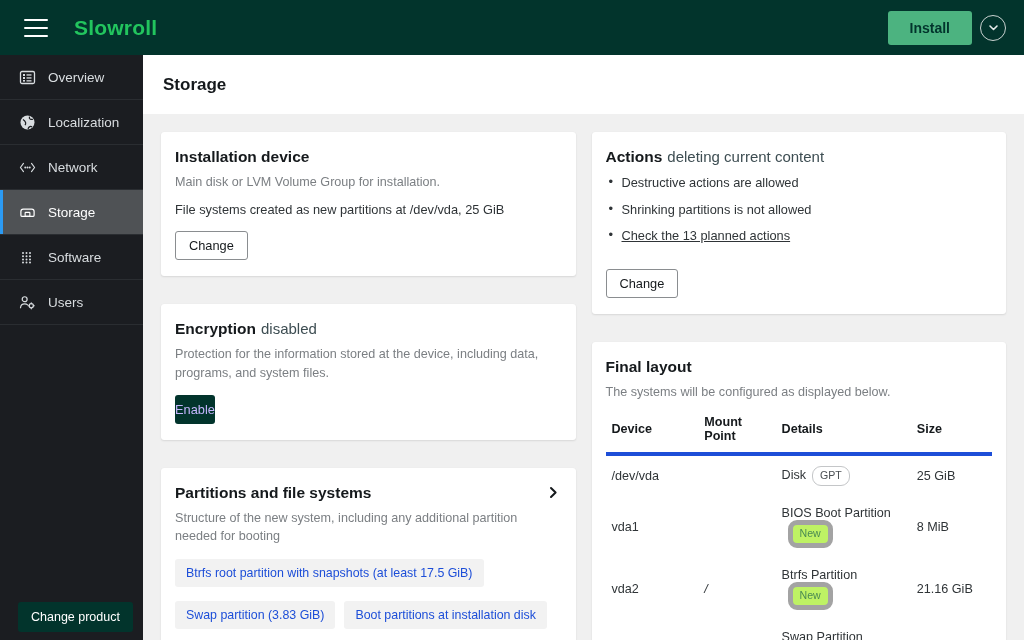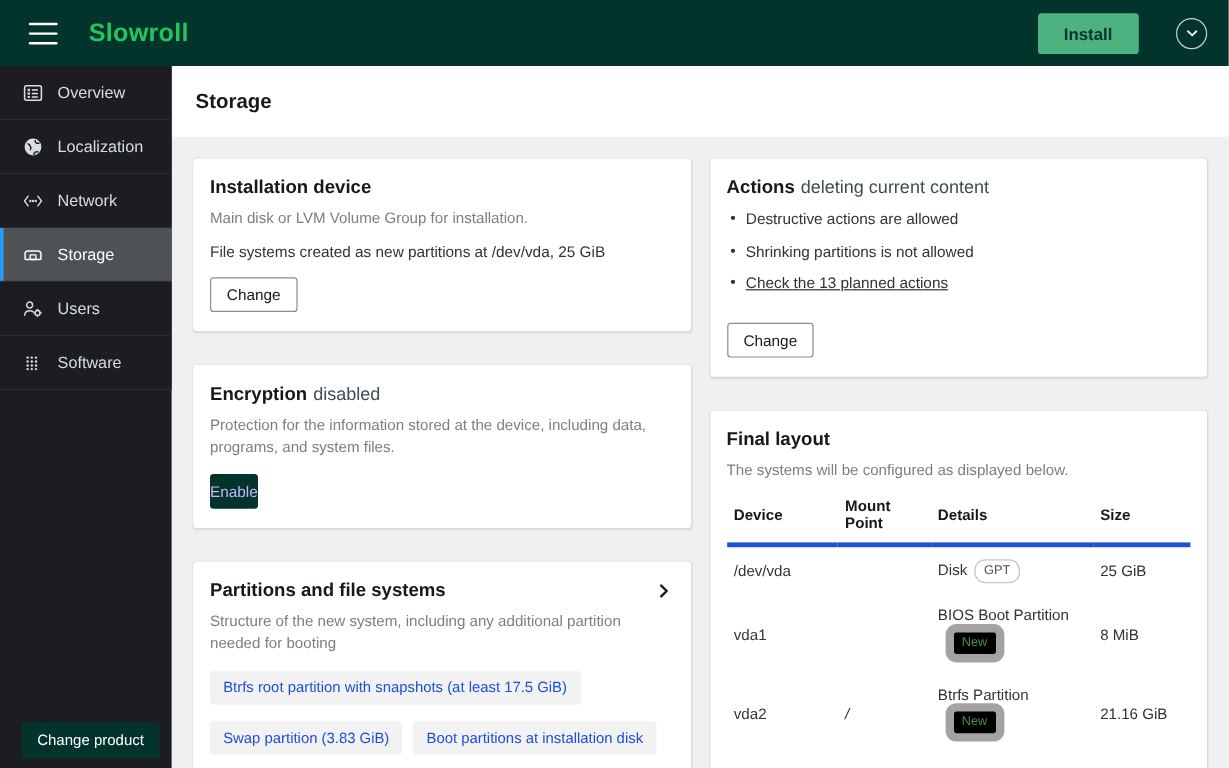--- a/index.html
+++ b/index.html
@@ -13,21 +13,21 @@
 
   
   .masthead {
     height: 55px; background: #02342c; flex: 0 0 55px;
     display: flex; align-items: center; padding: 0 18px 0 18px;
   }
   .hamburger { width: 24px; height: 18px; display: flex; flex-direction: column;
     justify-content: space-between; cursor: pointer; margin-left: 6px; }
   .hamburger span { display: block; height: 2px; background: #fff; border-radius: 1px; }
   .brand { color: #22c55e; font-size: 21px; font-weight: bold; margin-left: 26px; letter-spacing: .2px; }
-  .masthead-right { margin-left: auto; display: flex; align-items: center; gap: 31px; }
+  .masthead-right { margin-left: auto; display: flex; align-items: center; gap: 8px; }
   .install-btn {
     background: #4cb380; color: #02342c; border: none; border-radius: 3px;
     font-size: 14px; font-weight: bold; padding: 9px 22px; cursor: pointer;
     font-family: "Liberation Sans", sans-serif;
   }
   .circle-chevron {
     width: 26px; height: 26px; border-radius: 50%; border: 1.6px solid #c9d2d0;
     display: flex; align-items: center; justify-content: center; cursor: pointer;
   }
 
@@ -122,21 +122,21 @@
   }
   table.layout tr.last td { border-bottom: 1px solid #e4e4e4; }
   td.indent1 { padding-left: 28px; }
   td.indent2 { padding-left: 50px; }
   td.mount { font-style: italic; }
   .badge {
     display: inline-block; font-size: 10.6px; padding: 1px 7px 2px 7px;
     border-radius: 9px; margin-left: 6px; vertical-align: middle; line-height: 1.4;
   }
   .badge.gray { border: 1px solid #c4c6c8; color: #4a4f53; background: #fff; }
-  .badge.green { border: 7px solid #a3a3a3; color: #4a8a53; background: #000000; }
+  .badge.green { border: 5px solid #a3a3a3; color: #4a8a53; background: #bef264; }
   .col-device { width: 24%; }
   .col-mount { width: 20%; }
   .col-details { width: 35%; }
   .col-size { width: 21%; }
 </style>
 </head>
 <body>
 
 <div class="app">
 
@@ -201,37 +201,20 @@
         </div>
 
         <div class="nav-item active">
           <span class="nav-ico">
             <svg width="18" height="17" viewBox="0 0 18 17">
                 <path d="M2 7.5 Q2 5 4.5 5 H13.5 Q16 5 16 7.5 V11.5 Q16 12.5 15 12.5 H3 Q2 12.5 2 11.5 Z" stroke="#fff" stroke-width="1.3" fill="none"></path>
                 <rect x="6.5" y="8.4" width="5" height="4.1" rx=".6" stroke="#fff" stroke-width="1.2" fill="none"></rect>
               </svg>
           </span>
           <span>Storage</span>
-        </div>
-
-        <div class="nav-item">
-          <span class="nav-ico">
-            <svg width="18" height="17" viewBox="0 0 18 17">
-                <circle cx="6" cy="5" r="2.6" stroke="#d9dde0" stroke-width="1.3" fill="none"></circle>
-                <path d="M1.6 14 q.4-4 4.4-4 q2 0 3.1 1" stroke="#d9dde0" stroke-width="1.3" fill="none" stroke-linecap="round"></path>
-                <circle cx="13" cy="12" r="2.2" stroke="#d9dde0" stroke-width="1.3" fill="none"></circle>
-                <g stroke="#d9dde0" stroke-width="1.2" stroke-linecap="round">
-                  <path d="M13 8.8 V9.7"></path>
-                  <path d="M13 14.3 V15.2"></path>
-                  <path d="M9.8 12 H10.7"></path>
-                  <path d="M15.3 12 H16.2"></path>
-                </g>
-              </svg>
-          </span>
-          <span>Users</span>
         </div>
 
         <div class="nav-item">
           <span class="nav-ico">
             <svg width="17" height="17" viewBox="0 0 17 17">
                 <g fill="#d9dde0">
                   <circle cx="4" cy="4" r="1"></circle>
                   <circle cx="7.5" cy="4" r="1"></circle>
                   <circle cx="11" cy="4" r="1"></circle>
                   <circle cx="4" cy="7.3" r="1"></circle>
@@ -242,20 +225,37 @@
                   <circle cx="11" cy="10.6" r="1"></circle>
                   <circle cx="4" cy="13.6" r="1"></circle>
                   <circle cx="7.5" cy="13.6" r="1"></circle>
                   <circle cx="11" cy="13.6" r="1"></circle>
                 </g>
               </svg>
           </span>
           <span>Software</span>
         </div>
 
+        <div class="nav-item">
+          <span class="nav-ico">
+            <svg width="18" height="17" viewBox="0 0 18 17">
+                <circle cx="6" cy="5" r="2.6" stroke="#d9dde0" stroke-width="1.3" fill="none"></circle>
+                <path d="M1.6 14 q.4-4 4.4-4 q2 0 3.1 1" stroke="#d9dde0" stroke-width="1.3" fill="none" stroke-linecap="round"></path>
+                <circle cx="13" cy="12" r="2.2" stroke="#d9dde0" stroke-width="1.3" fill="none"></circle>
+                <g stroke="#d9dde0" stroke-width="1.2" stroke-linecap="round">
+                  <path d="M13 8.8 V9.7"></path>
+                  <path d="M13 14.3 V15.2"></path>
+                  <path d="M9.8 12 H10.7"></path>
+                  <path d="M15.3 12 H16.2"></path>
+                </g>
+              </svg>
+          </span>
+          <span>Users</span>
+        </div>
+
       </div>
       <div class="sidebar-footer">
         <button class="change-product-btn">Change product</button>
       </div>
     </div>
 
     <div class="content">
 
       <div class="page-header">
         <div class="page-title">Storage</div>

